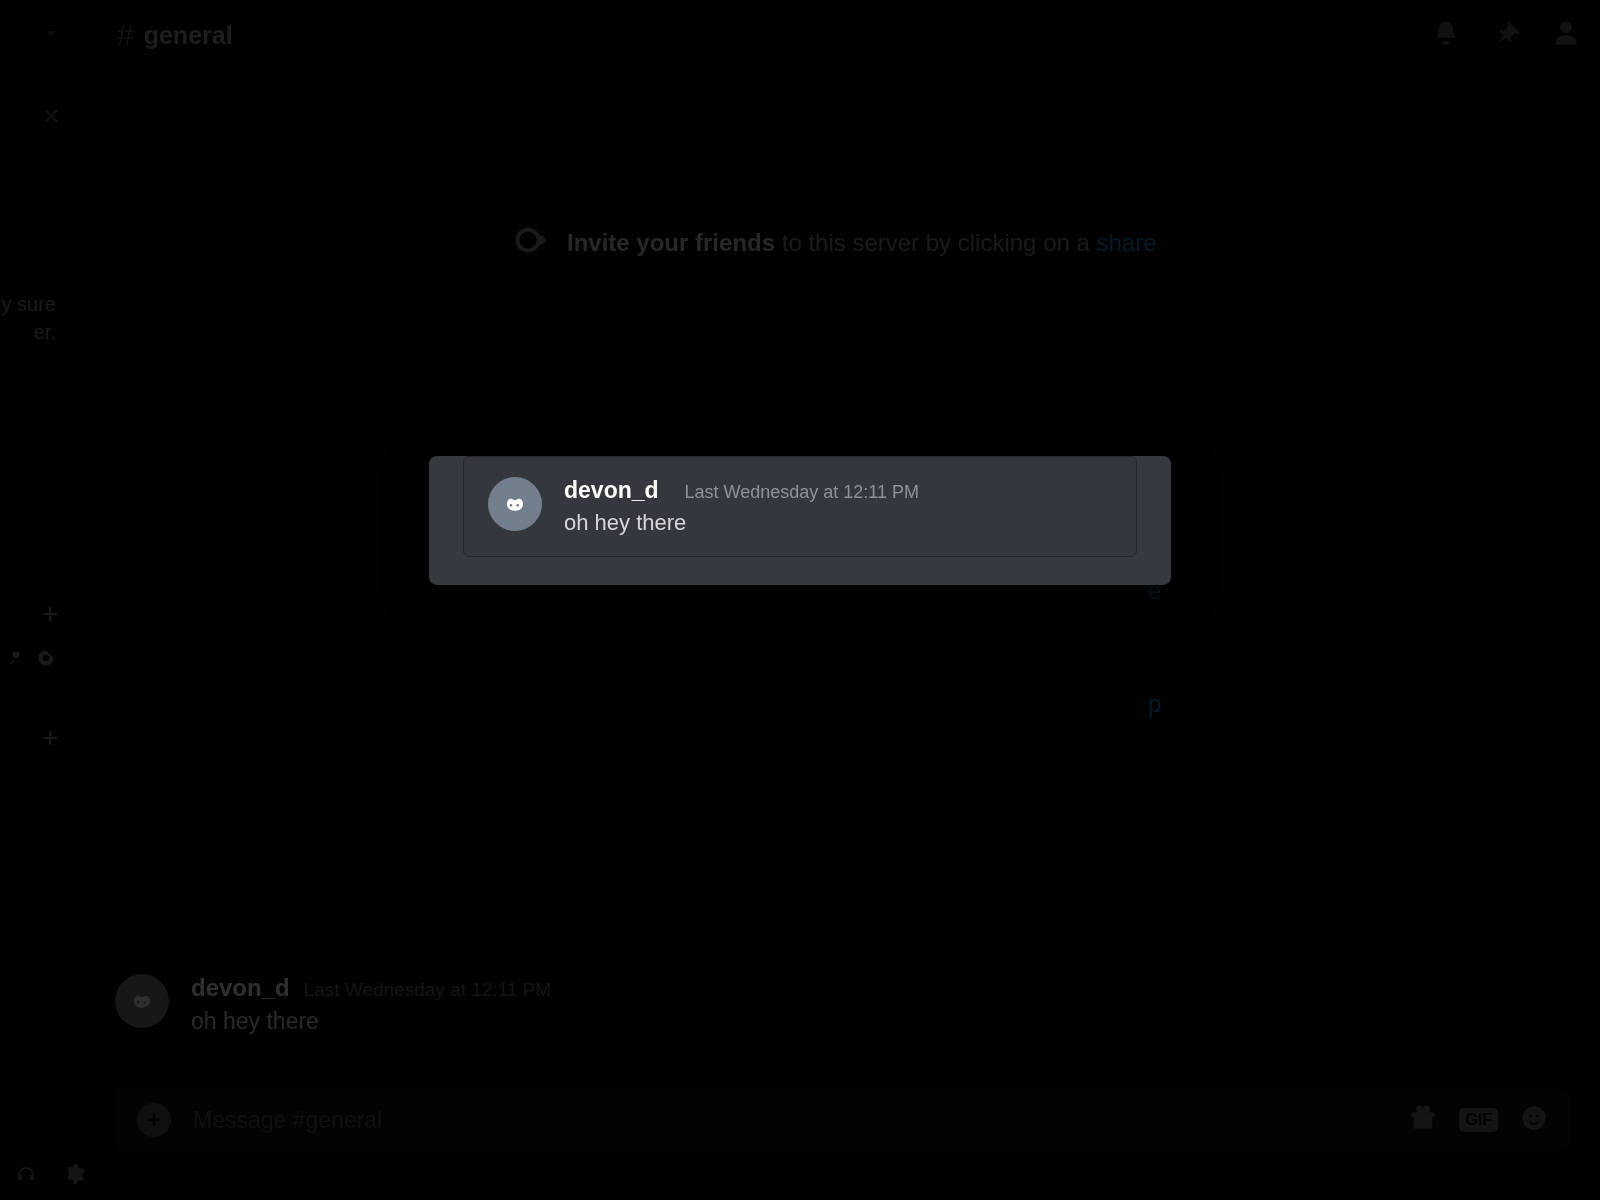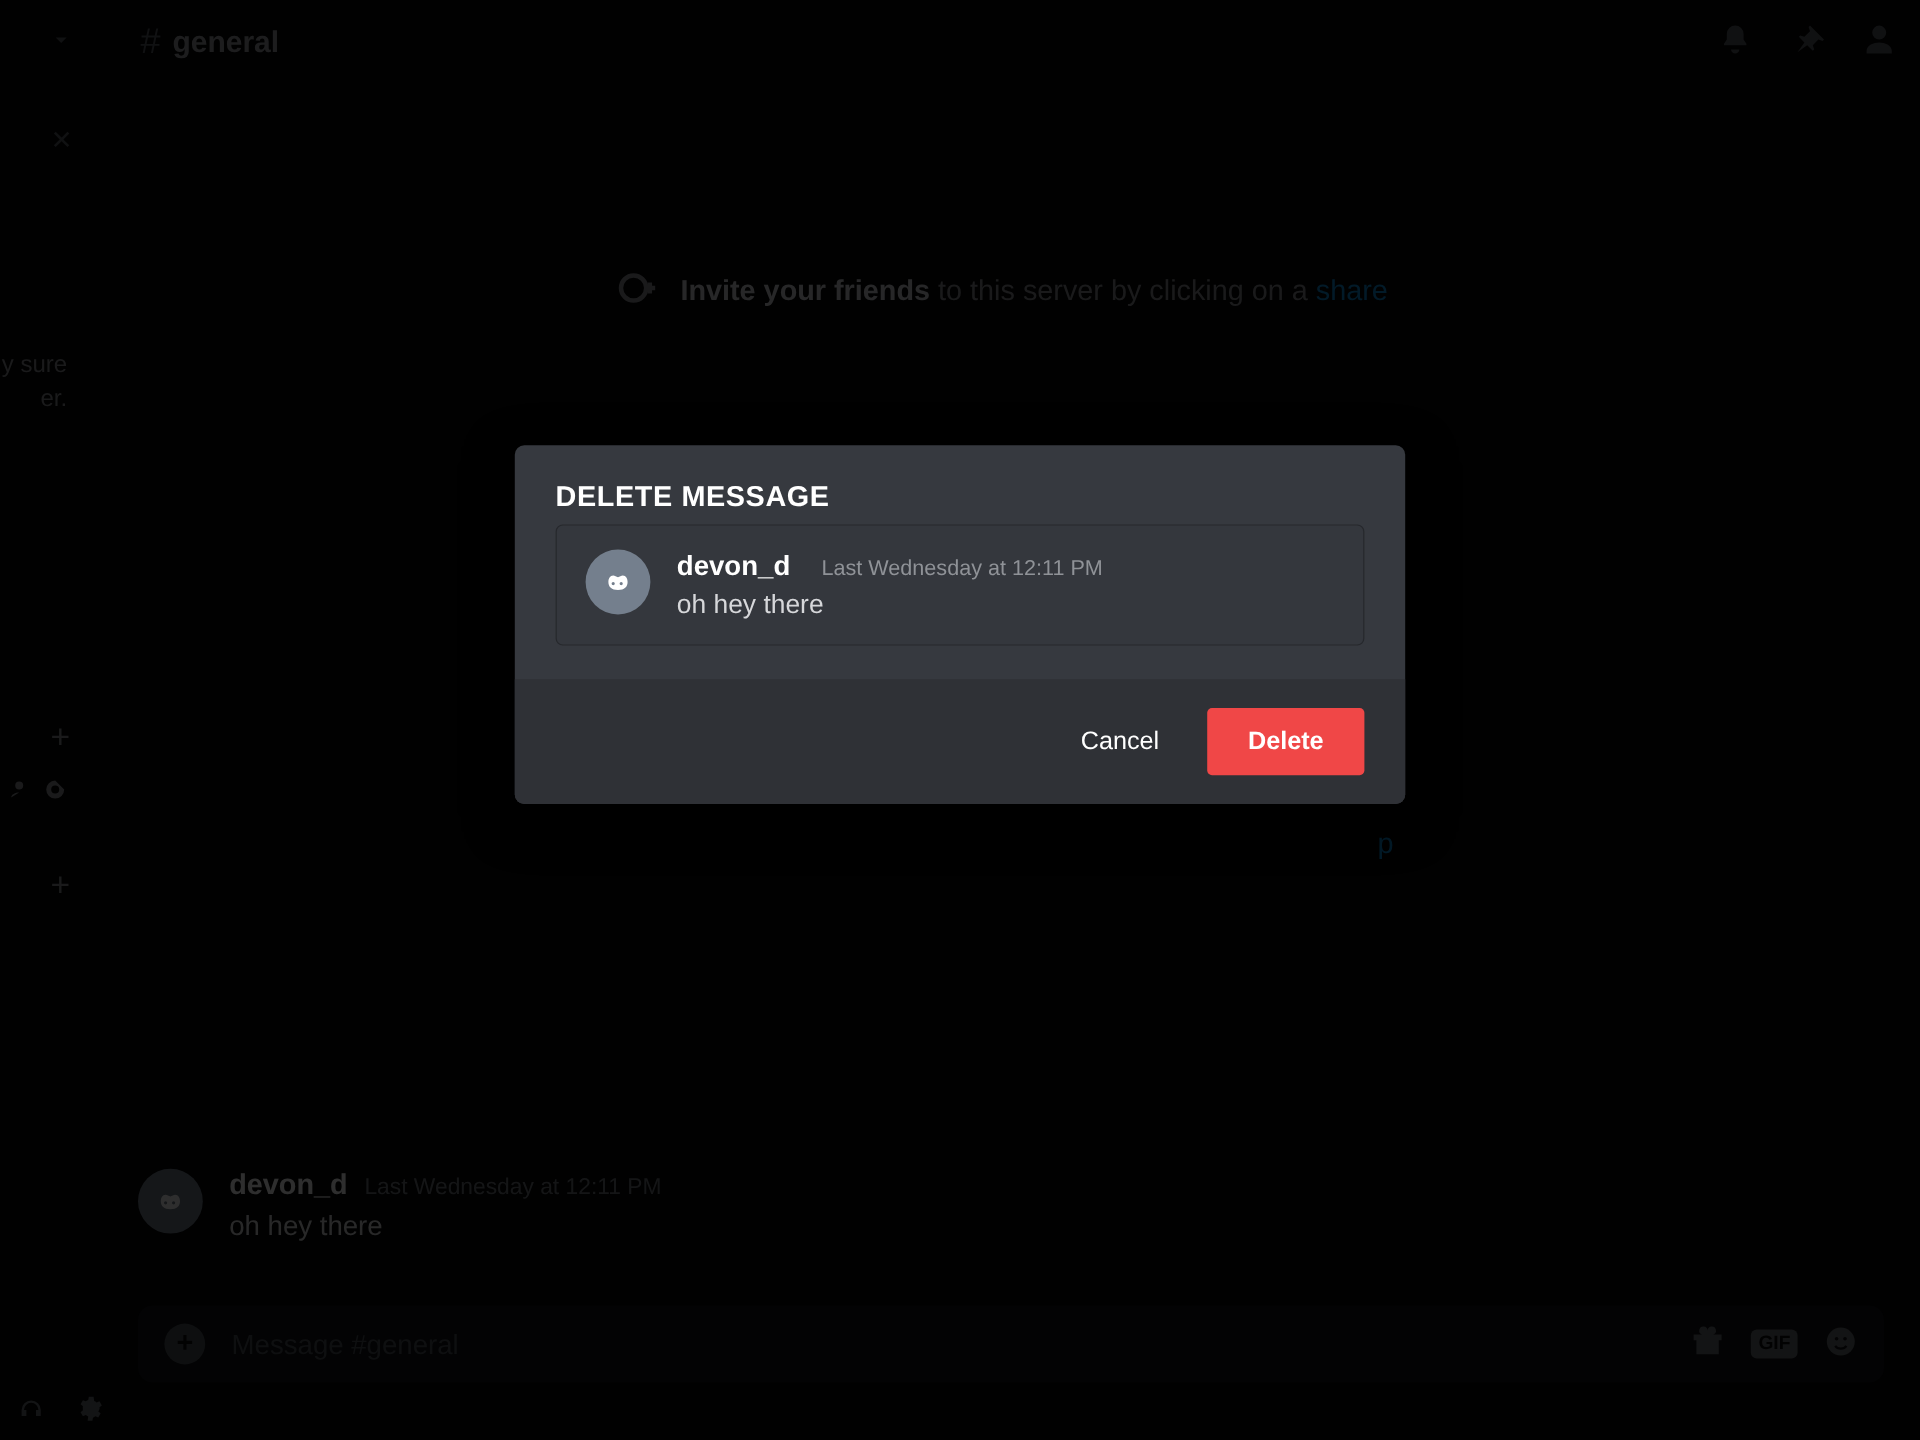--- a/index.html
+++ b/index.html
@@ -313,35 +313,28 @@
     <span>
       <svg width="24" height="24" viewBox="0 0 24 24" fill="currentColor">
           <path d="M12 8a4 4 0 1 0 4 4 4 4 0 0 0-4-4zm9 4a7 7 0 0 0-.1-1.2l2-1.6-2-3.4-2.4 1a7 7 0 0 0-2-1.2L16 2h-4l-.5 2.6a7 7 0 0 0-2 1.2l-2.4-1-2 3.4 2 1.6A7 7 0 0 0 7 12a7 7 0 0 0 .1 1.2l-2 1.6 2 3.4 2.4-1a7 7 0 0 0 2 1.2L11 22h4l.5-2.6a7 7 0 0 0 2-1.2l2.4 1 2-3.4-2-1.6A7 7 0 0 0 21 12z"></path>
         </svg>
     </span>
   </div>
 </div>
 
 <div class="overlay">
   <div class="modal">
-    <div class="modal-header">
-      <div class="modal-title">DELETE MESSAGE</div>
-    </div>
     <div class="modal-preview">
       <div class="avatar">
         <svg viewBox="0 0 24 24">
             <path d="M9 8c-2 0-3 2-3 4 0 3 2 5 6 5s6-2 6-5c0-2-1-4-3-4-1 0-2 1-3 1s-2-1-3-1zm1 5a1 1 0 1 1-1-1 1 1 0 0 1 1 1zm5 0a1 1 0 1 1-1-1 1 1 0 0 1 1 1z"></path>
           </svg>
       </div>
       <div class="msg-body">
         <div class="name-row">
           <span class="uname">devon_d</span>
           <span class="ts">Last Wednesday at 12:11 PM</span>
         </div>
         <div class="text">oh hey there</div>
       </div>
     </div>
-    <div class="modal-footer">
-      <button class="btn-cancel">Cancel</button>
-      <button class="btn-delete">Delete</button>
-    </div>
   </div>
 </div>
 
 </body></html>

